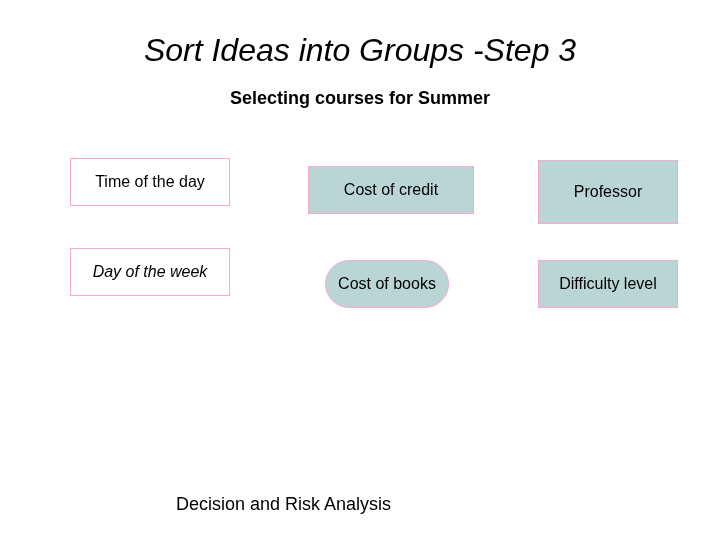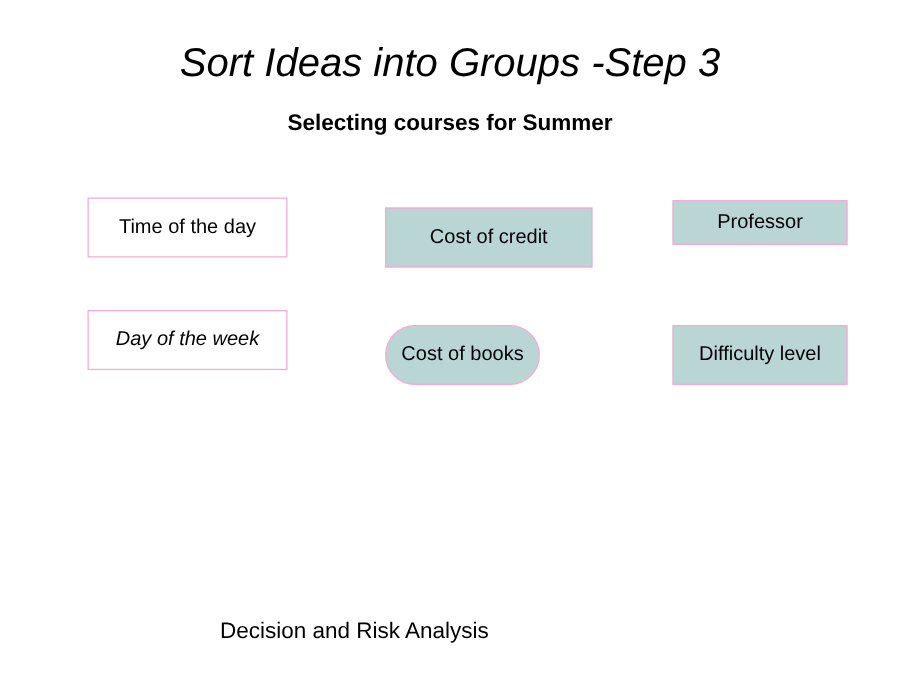--- a/index.html
+++ b/index.html
@@ -8,23 +8,23 @@
   .title { position: absolute; top: 32px; left: 0; width: 100%; text-align: center; font-size: 32px; font-weight: 400; font-style: italic; }
   .subtitle { position: absolute; top: 88px; left: 0; width: 100%; text-align: center; font-size: 18px; font-weight: 700; }
   .box { position: absolute; border: 1px solid #f9a8d4; display: flex; align-items: center; justify-content: center; font-size: 16px; }
   .box.white { background: #ffffff; }
   .box.teal { background: #b9d5d4; }
   
   .b1 { left: 70px;  top: 158px; width: 160px; height: 48px; }
   .b2 { left: 70px;  top: 248px; width: 160px; height: 48px; font-style: italic; }
   
   .b3 { left: 308px; top: 166px; width: 166px; height: 48px; }
-  .b4 { left: 308px; top: 260px; width: 124px; height: 48px; border-radius: 24px; }
+  .b4 { left: 325px; top: 260px; width: 124px; height: 48px; border-radius: 24px; }
   
-  .b5 { left: 538px; top: 160px; width: 140px; height: 36px; }
+  .b5 { left: 538px; top: 160px; width: 140px; height: 64px; }
   .b6 { left: 538px; top: 260px; width: 140px; height: 48px; }
   .footer { position: absolute; left: 176px; top: 494px; font-size: 18px; }
 </style>
 </head>
 <body>
 
 <div class="slide">
   <div class="title">Sort Ideas into Groups -Step 3</div>
   <div class="subtitle">Selecting courses for Summer</div>
 

